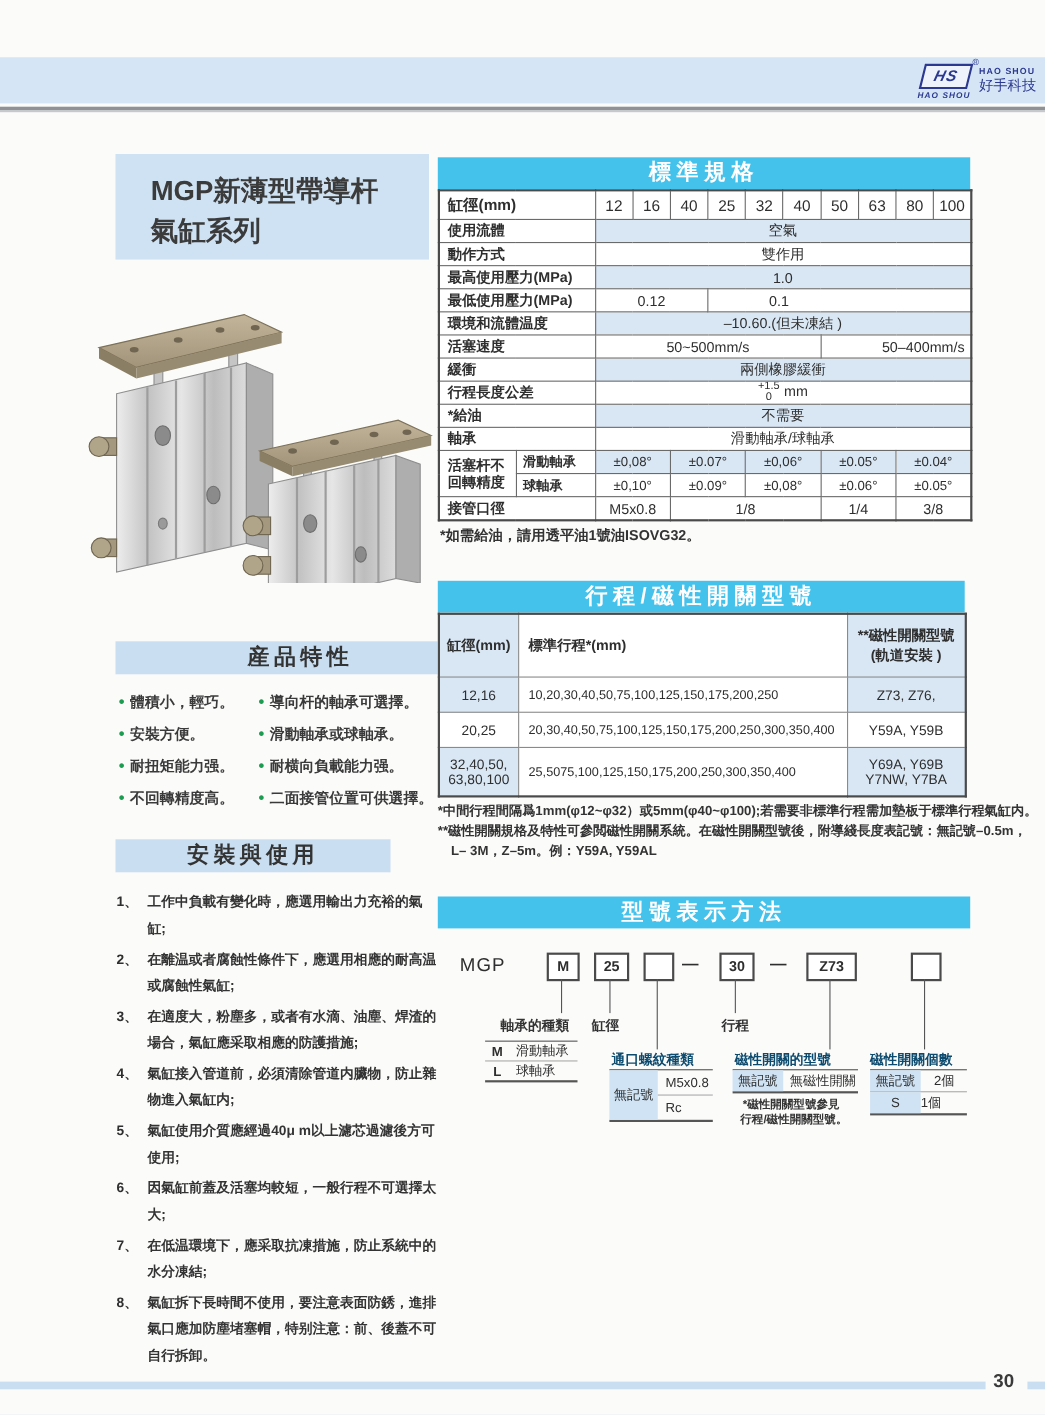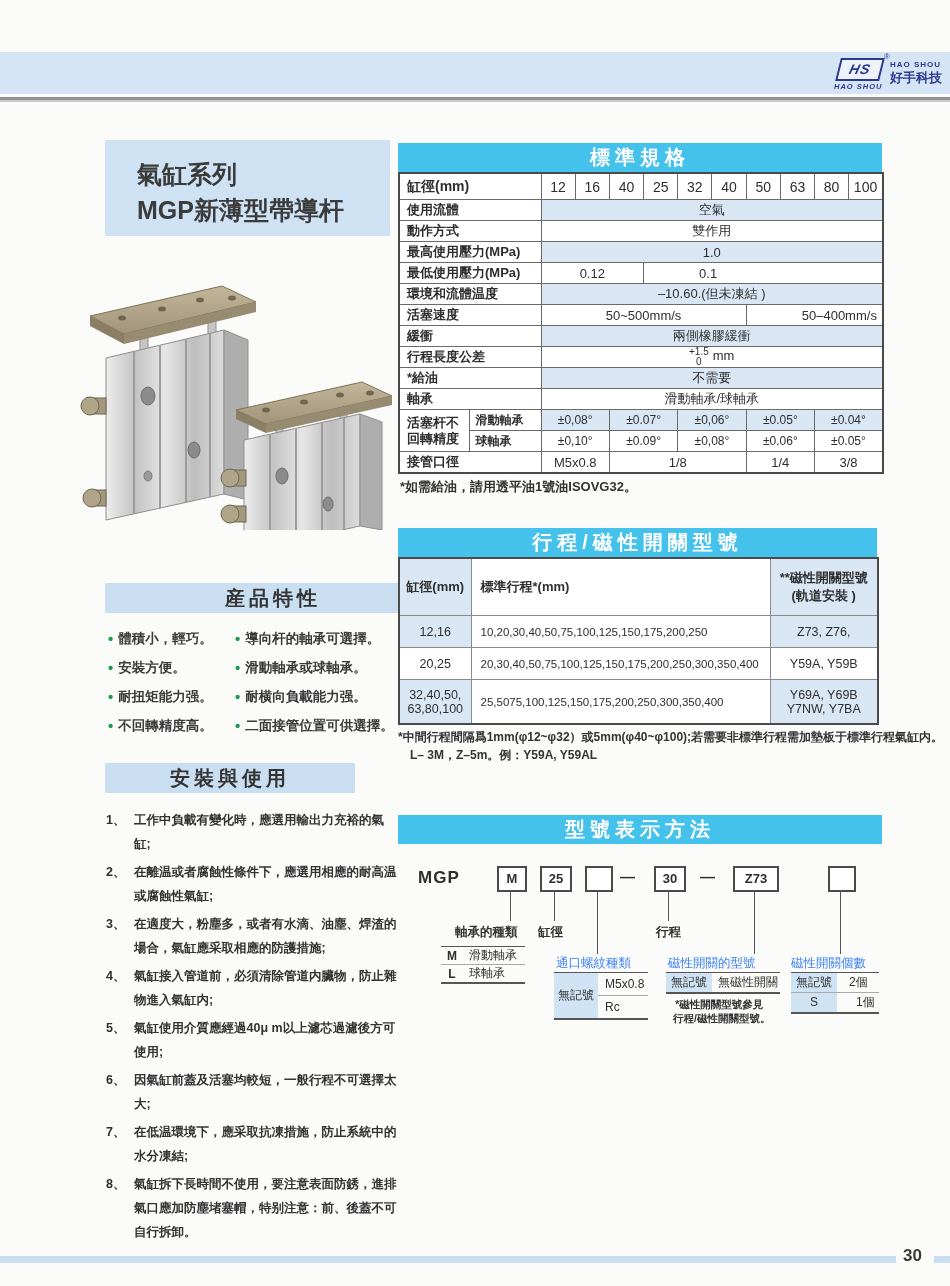--- a/index.html
+++ b/index.html
@@ -7,21 +7,21 @@
         font-family:"Liberation Sans","DejaVu Sans",sans-serif;color:#2e2e2e;}
   
   .topband{position:absolute;left:0;top:52px;width:950px;height:42px;background:#d6e5f5;}
   .toprule1{position:absolute;left:0;top:97px;width:950px;height:3px;background:#8f9194;}
   .toprule2{position:absolute;left:0;top:100px;width:950px;height:2px;background:#c6c9cc;}
   .logo-box{position:absolute;left:838px;top:58px;width:40px;height:19px;border:2px solid #2b3990;
             transform:skewX(-14deg);background:#eef3fb;text-align:center;}
   .logo-hs{font-style:italic;font-weight:bold;font-size:14px;color:#2b3990;line-height:19px;letter-spacing:1px;}
   .logo-reg{position:absolute;left:884px;top:52px;font-size:8px;color:#2b3990;}
   .logo-en{position:absolute;left:890px;top:60px;font-size:8px;font-weight:bold;color:#2b3990;letter-spacing:1px;}
-  .logo-cn{position:absolute;left:890px;top:69px;font-size:13px;font-weight:bold;color:#2b3990;}
+  .logo-cn{position:absolute;left:890px;top:69px;font-size:13px;font-weight:normal;color:#2b3990;}
   .logo-sub{position:absolute;left:834px;top:82px;font-size:7.5px;font-weight:bold;font-style:italic;color:#2b3990;letter-spacing:1px;}
   
   .title-block{position:absolute;left:105px;top:140px;width:285px;height:96px;background:#cfe2f3;}
   .title-block .t{padding:16px 0 0 32px;font-size:25px;font-weight:bold;color:#3b3b3b;line-height:1.45;}
   .photos{position:absolute;left:72px;top:268px;width:325px;height:262px;}
   .sec-h{position:absolute;width:250px;height:30px;background:#c9def1;color:#333;
          font-size:20px;font-weight:bold;text-align:center;line-height:30px;letter-spacing:4px;}
   .feat-list{position:absolute;left:108px;top:624px;width:288px;display:flex;}
   .feat-col{display:flex;flex-direction:column;}
   .feat-col.l{width:127px;}
@@ -56,33 +56,33 @@
   table.stroke td.l{text-align:left;padding-left:9px;font-size:11.5px;}
   table.stroke tr.hdr td{height:56px;font-weight:bold;font-size:13px;}
   table.stroke tr.hdr td.l{font-size:13px;}
   table.stroke td.cb{background:#d9e7f5;}
   table.stroke tr.r1 td{height:31px;}
   table.stroke tr.r2 td{height:31px;}
   table.stroke tr.r3 td{height:43px;}
   .stroke-notes{position:absolute;left:398px;top:728px;width:552px;font-size:12px;font-weight:bold;line-height:18px;color:#333;}
   .stroke-notes .ind{padding-left:12px;}
   
-  .m-prefix{position:absolute;left:418px;top:868px;font-size:17px;font-weight:bold;letter-spacing:1px;}
+  .m-prefix{position:absolute;left:418px;top:868px;font-size:17px;font-weight:normal;letter-spacing:1px;}
   .mbox{position:absolute;top:866px;height:22px;border:2px solid #4a4a4a;background:#fff;text-align:center;
         line-height:22px;font-size:13px;font-weight:bold;}
   .mdash{position:absolute;top:866px;font-size:15px;font-weight:bold;line-height:22px;}
   .vline{position:absolute;width:1px;background:#555;}
   .mlabel{position:absolute;font-size:12.5px;font-weight:bold;color:#333;}
   .legend{position:absolute;border-top:1px solid #555;border-bottom:2px solid #555;}
   .lg-row{display:flex;align-items:center;}
   .lg-row.mid{border-bottom:1px solid #aaa;}
   .lg-code{flex:none;text-align:center;font-size:12px;color:#2e2e2e;}
   .lg-code.blue{background:#cfe3f4;}
   .lg-val{font-size:12px;color:#2e2e2e;padding-left:6px;}
-  .lg-title{position:absolute;font-size:12.5px;font-weight:normal;color:#3b82f6;}
+  .lg-title{position:absolute;font-size:12.5px;font-weight:bold;color:#0c4a6e;}
   .thread-flex{display:flex;}
   .thread-code{width:44px;background:#cfe3f4;display:flex;align-items:center;justify-content:center;font-size:12px;}
   .thread-vals{flex:1;}
   .thread-vals .v{height:22px;line-height:22px;padding-left:7px;font-size:12px;}
   .thread-vals .v.first{border-bottom:1px solid #aaa;}
   .sw-note{position:absolute;font-size:10.5px;font-weight:bold;line-height:14px;color:#333;}
   
   .botbar-l{position:absolute;left:0;top:1256px;width:896px;height:7px;background:#cadef2;}
   .botbar-r{position:absolute;left:934px;top:1256px;width:16px;height:7px;background:#cadef2;}
   .pagenum{position:absolute;left:903px;top:1246px;font-size:17px;font-weight:bold;color:#3a3a3a;}
@@ -98,22 +98,22 @@
   <div class="logo-box">
     <span class="logo-hs">HS</span>
   </div>
   <div class="logo-reg">®</div>
   <div class="logo-en">HAO SHOU</div>
   <div class="logo-cn">好手科技</div>
   <div class="logo-sub">HAO SHOU</div>
 
   <div class="title-block">
     <div class="t">
+      <div>MGP新薄型帶導杆</div>
       <div>氣缸系列</div>
-      <div>MGP新薄型帶導杆</div>
     </div>
   </div>
 
   <div class="photos">
     <svg width="325" height="262" viewBox="0 0 325 262">
       <defs>
         <linearGradient id="bodyGrad" x1="0" y1="0" x2="1" y2="0">
           <stop offset="0" stop-color="#ededed"></stop>
             <stop offset="0.25" stop-color="#c3c3c3"></stop>
           <stop offset="0.5" stop-color="#e6e6e6"></stop>
@@ -399,20 +399,21 @@
         <td class="cb">
           <div>Y69A, Y69B</div>
           <div>Y7NW,  Y7BA</div>
         </td>
       </tr>
     </tbody>
       </table>
   </div>
   <div class="stroke-notes">
     <div>*中間行程間隔爲1mm(φ12~φ32）或5mm(φ40~φ100);若需要非標準行程需加墊板于標準行程氣缸内。</div>
+    <div>**磁性開關規格及特性可參閲磁性開關系統。在磁性開關型號後，附導綫長度表記號：無記號–0.5m，</div>
     <div class="ind">L– 3M，Z–5m。例：Y59A, Y59AL</div>
   </div>
 
   <div class="band" style="top:815px;">型號表示方法</div>
   <div class="m-prefix">MGP</div>
   <div class="mbox" style="left:497px;width:26px;">M</div>
   <div class="mbox" style="left:540px;width:28px;">25</div>
   <div class="mbox" style="left:585px;width:24px;"></div>
   <div class="mdash" style="left:620px;">—</div>
   <div class="mbox" style="left:654px;width:28px;">30</div>
@@ -466,21 +467,21 @@
   </div>
 
   <div class="lg-title" style="left:791px;top:955px;">磁性開關個數</div>
   <div class="legend" style="left:791px;top:972px;width:88px;">
     <div class="lg-row mid" style="height:19px;">
       <span class="lg-code blue" style="width:46px;line-height:19px;">無記號</span>
       <span class="lg-val" style="padding-left:12px;">2個</span>
     </div>
     <div class="lg-row" style="height:19px;">
       <span class="lg-code blue" style="width:46px;line-height:19px;">S</span>
-      <span class="lg-val" style="padding-left:19px;">1個</span>
+      <span class="lg-val" style="padding-left:0;">1個</span>
     </div>
   </div>
 
   <div class="botbar-l"></div>
   <div class="pagenum">30</div>
   <div class="botbar-r"></div>
 
 </div>
 
 </body></html>

